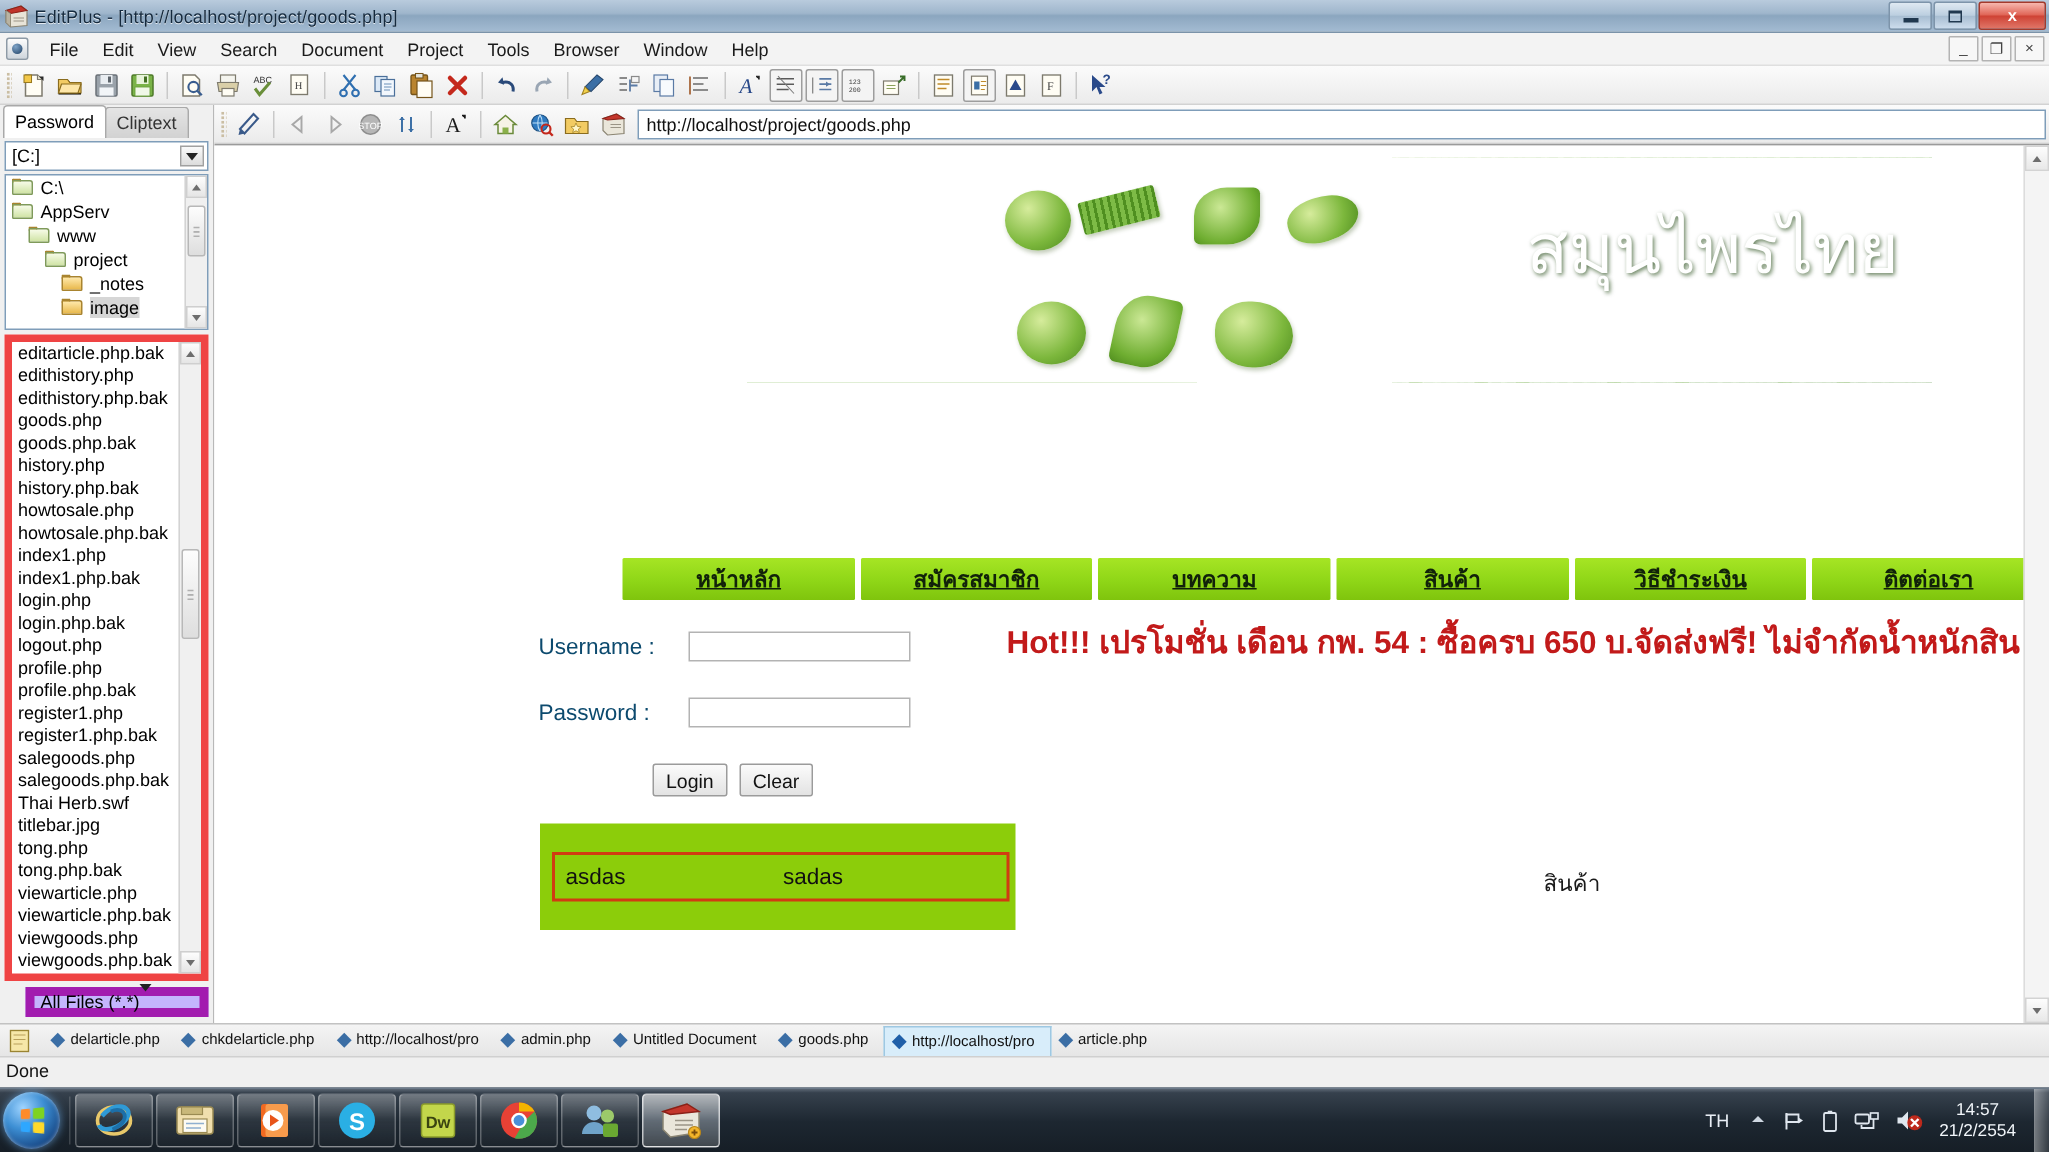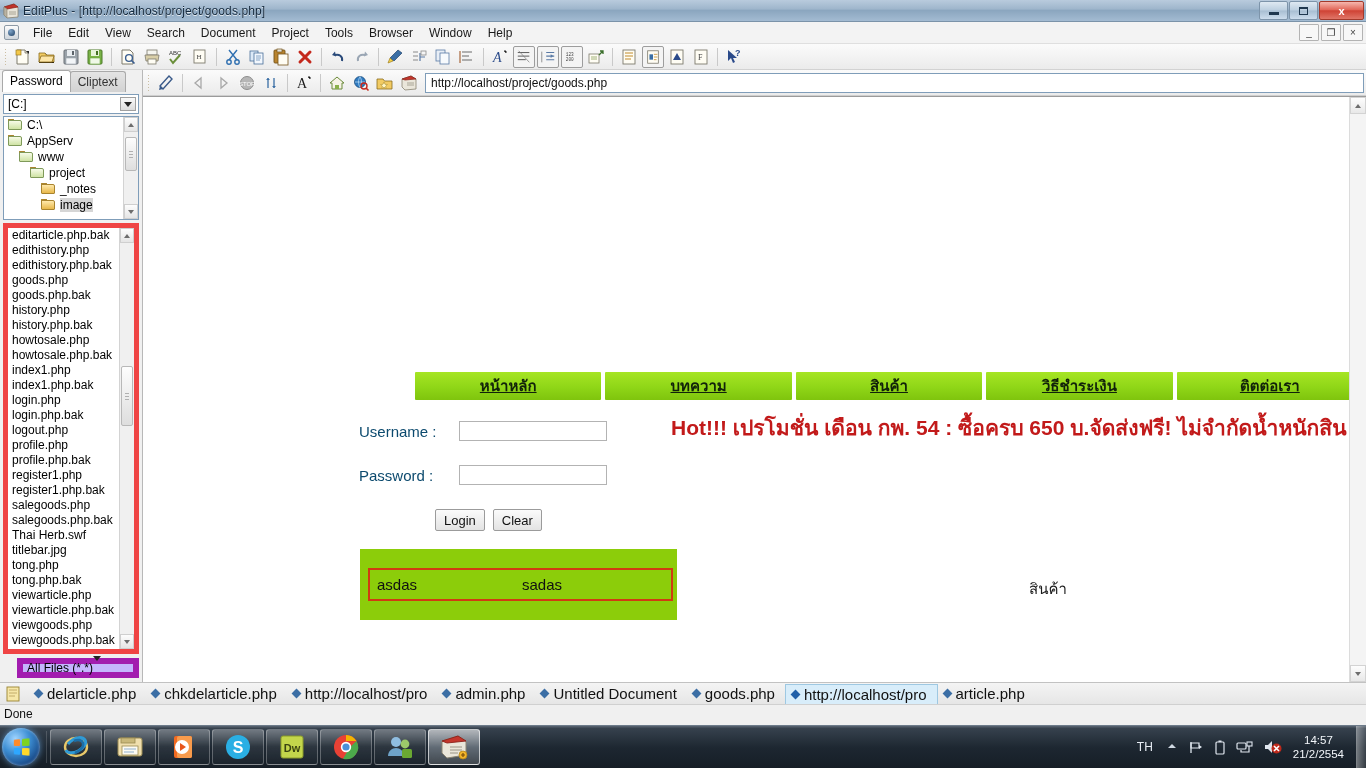--- a/index.html
+++ b/index.html
@@ -314,21 +314,21 @@
   .doc-tabs {
     height: 22px; background: linear-gradient(#f4f4f4,#e6e6e6);
     border-top: 1px solid #c2c2c2; display: flex; align-items: center;
     padding-left: 2px;
   }
   .doc-tabs .pad-ico {
     width: 18px; height: 16px; margin: 0 6px 0 3px; position: relative; flex:0 0 auto;
   }
   .doc-tab {
     display: flex; align-items: center; height: 20px; padding: 0 10px 0 6px;
-    font-size: 15px; color: #111; white-space: nowrap;
+    font-size: 10px; color: #111; white-space: nowrap;
   }
   .doc-tab.active { background: #d8edfa; border: 1px solid #9ec8e2; border-bottom:none; }
   .doc-tab .dot {
     width: 7px; height: 7px; margin-right: 5px; flex:0 0 auto;
     background: #3b6ea5; transform: rotate(45deg);
   }
   .doc-tab.active .dot { background: #1f5fa8; }
   .statusbar {
     height: 19px; background: #f0f0f0; border-top: 1px solid #d0d0d0;
     display: flex; align-items: center; padding-left: 4px; font-size: 12px; color:#111;
@@ -832,24 +832,54 @@
         </div>
         <div class="addr-input">
           <span>http://localhost/project/goods.php</span>
         </div>
       </div>
 
       <div class="page-viewport">
 
         <div class="webpage">
 
+          <div class="banner">
+            <div class="left-logo"></div>
+            <div class="logo-plate"></div>
+            <div class="logo-thai">Thai</div>
+            <div class="logo-herb">Herb</div>
+
+            <div class="banner herb-row" style="left:0;top:0;width:100%;height:100%;pointer-events:none;">
+              <i class="herb clover" style="left:172px;top:22px;width:44px;height:40px;"></i>
+              <i class="herb chive" style="left:222px;top:24px;width:52px;height:22px;"></i>
+              <i class="herb leafy" style="left:298px;top:20px;width:44px;height:38px;"></i>
+              <i class="herb" style="left:360px;top:26px;width:48px;height:30px;transform:rotate(-18deg);"></i>
+              <i class="herb clover" style="left:180px;top:96px;width:46px;height:42px;"></i>
+              <i class="herb leafy" style="left:245px;top:92px;width:42px;height:48px;transform:rotate(12deg);"></i>
+              <i class="herb" style="left:312px;top:96px;width:52px;height:44px;"></i>
+            </div>
+
+            <div class="right-grass">
+              <i class="blade" style="left:16px;transform:rotate(4deg);"></i>
+              <i class="blade" style="left:48px;transform:rotate(-6deg);"></i>
+              <i class="blade" style="left:92px;transform:rotate(8deg);"></i>
+              <i class="blade" style="left:140px;transform:rotate(-3deg);"></i>
+              <i class="blade" style="left:196px;transform:rotate(6deg);"></i>
+              <i class="blade" style="left:248px;transform:rotate(-8deg);"></i>
+              <i class="blade" style="left:300px;transform:rotate(3deg);"></i>
+            </div>
+            <div class="thai-title">สมุนไพรไทย</div>
+          </div>
 
           <div class="navbar" id="navbar">
               <div class="navbtn">
                 <a href="#">หน้าหลัก</a>
+              </div>
+              <div class="navbtn">
+                <a href="#">สมัครสมาชิก</a>
               </div>
               <div class="navbtn">
                 <a href="#">บทความ</a>
               </div>
               <div class="navbtn">
                 <a href="#">สินค้า</a>
               </div>
               <div class="navbtn">
                 <a href="#">วิธีชำระเงิน</a>
               </div>

